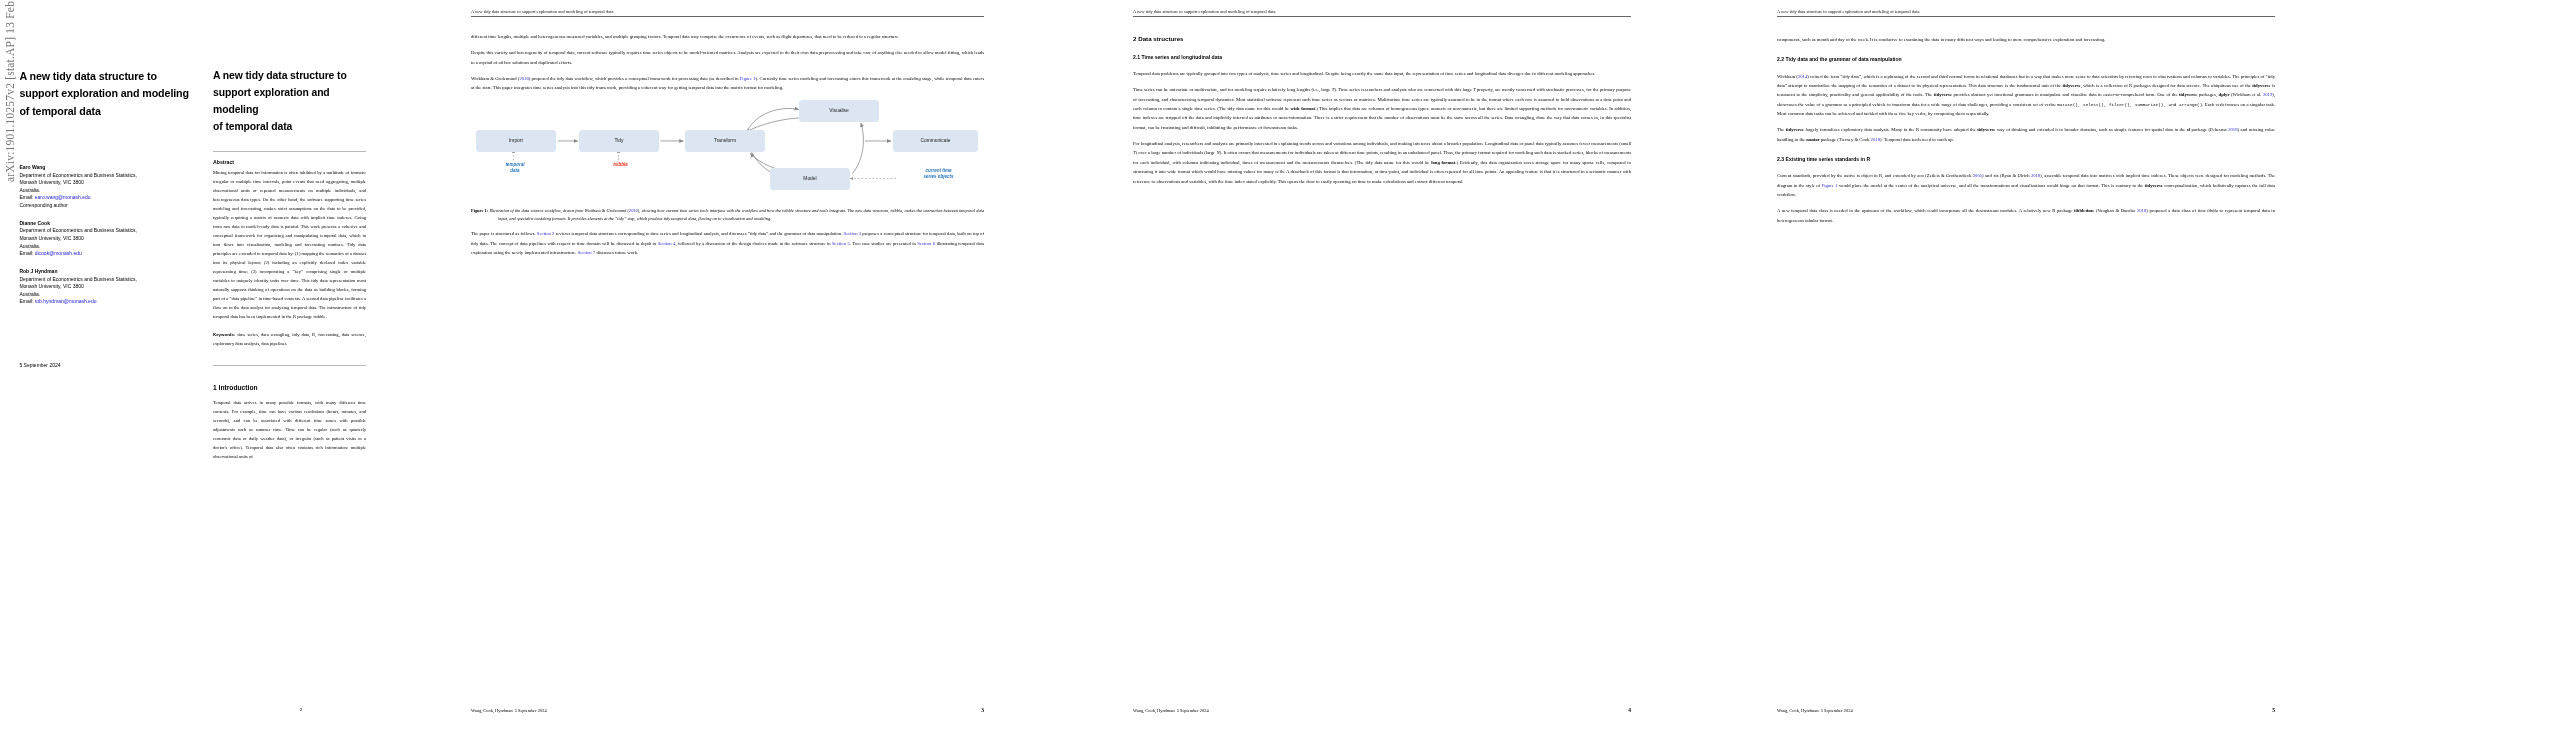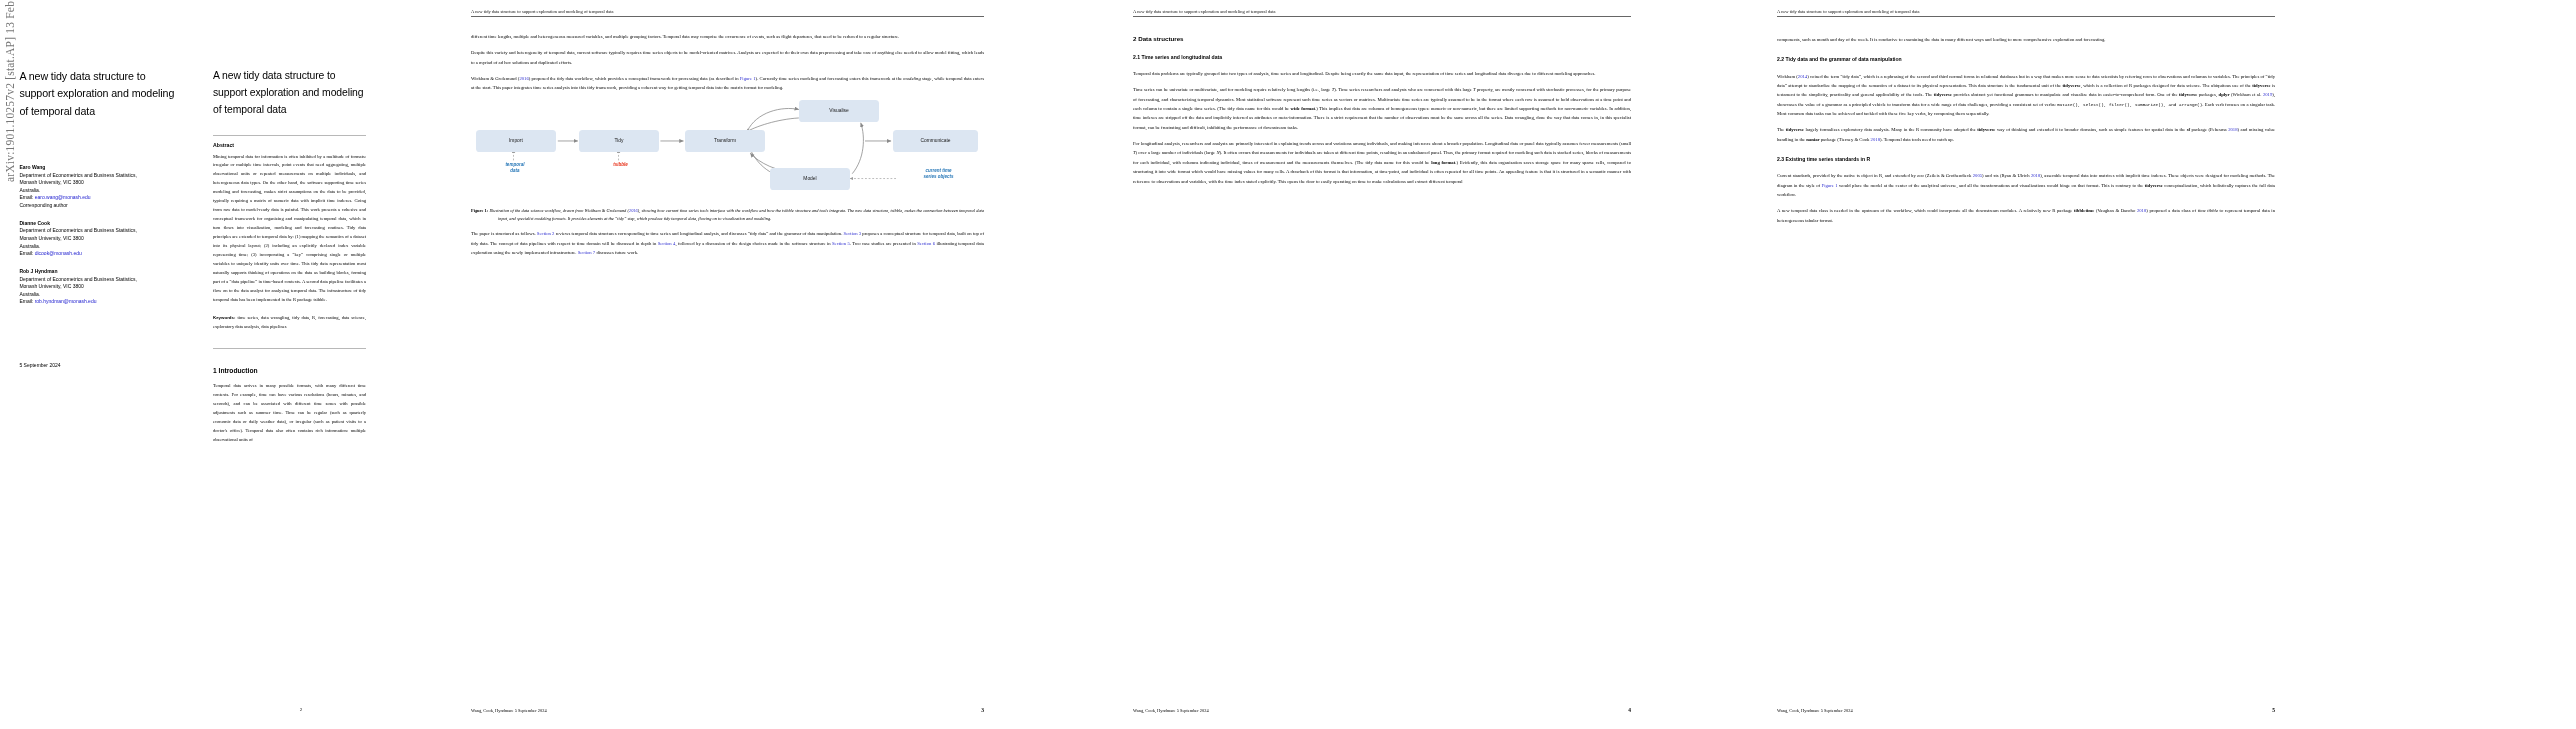--- a/index.html
+++ b/index.html
@@ -40,21 +40,21 @@
     font-size: 11.5px;
     letter-spacing: 0.2px;
     white-space: nowrap;
   }
 
   
   .p1 { width: 207px; padding: 0; }
   .p1-inner { position: absolute; left: 19.4px; top: 0; width: 170px; }
   .title-main {
     font-family: "Liberation Sans", sans-serif;
-    font-weight: normal;
+    font-weight: bold;
     font-size: 10.7px;
     line-height: 1.62;
     color: #000;
     margin-top: 68px;
     letter-spacing: -0.1px;
   }
   .author-block { margin-top: 44px; }
   .author { margin-bottom: 10.3px; }
   .author-name {
     font-size: 5px; font-weight: bold; color:#000;

